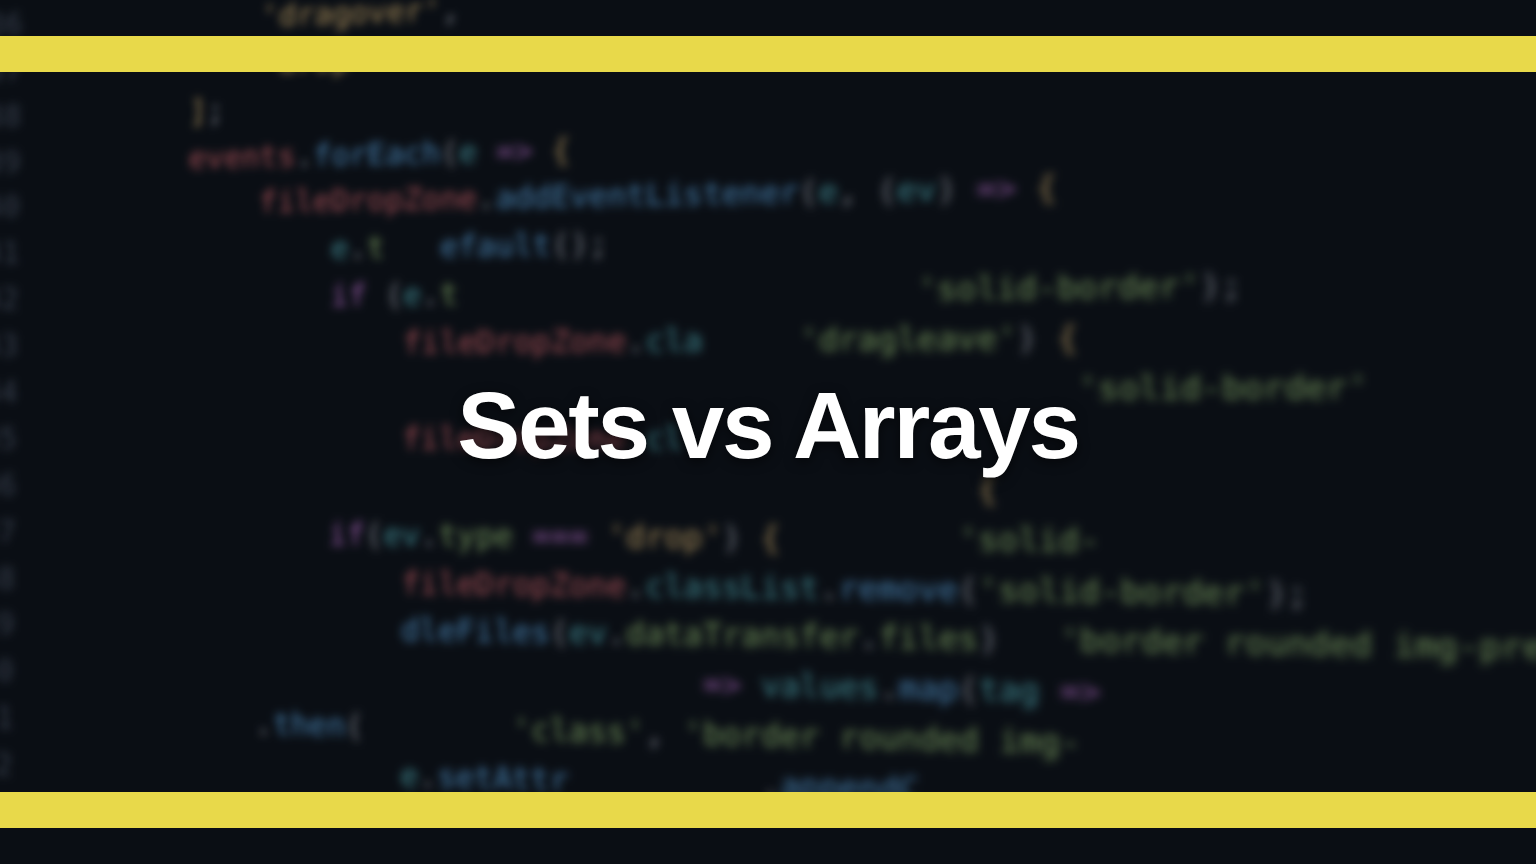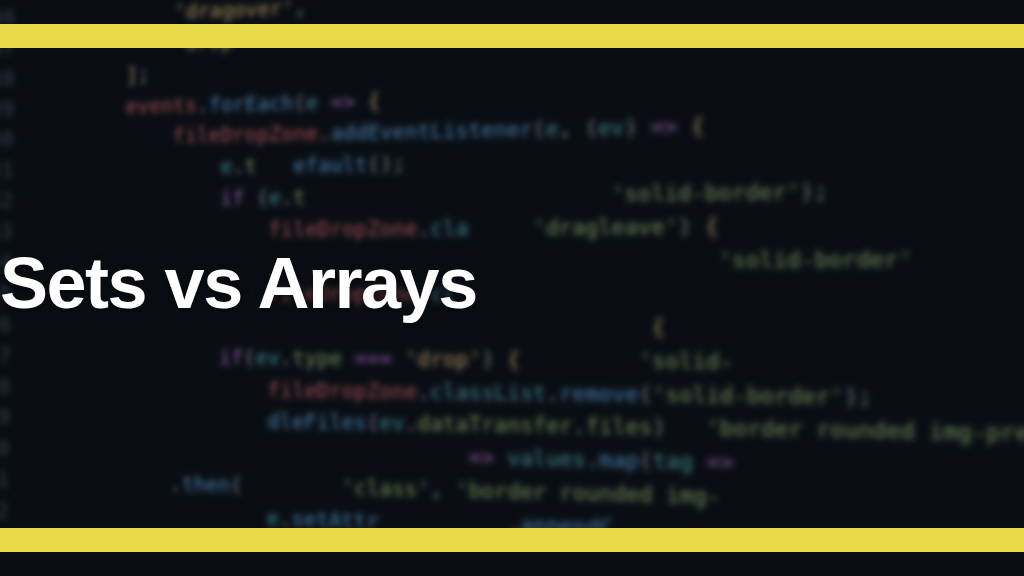--- a/index.html
+++ b/index.html
@@ -55,24 +55,25 @@
     background: #e8d94a;
   }
   .bar-top    { top: 24px; }
   .bar-bottom { bottom: 24px; }
 
   .headline {
     position: absolute;
     left: 0; right: 0;
     top: 50%;
     transform: translateY(-56%);
+    text-align: center;
     color: #ffffff;
     font-family: 'Segoe UI', 'Helvetica Neue', Arial, sans-serif;
     font-weight: 900;
-    font-size: 72px;
+    font-size: 63px;
     line-height: 1.02;
     letter-spacing: -1.5px;
     text-shadow: 0 2px 8px rgba(0,0,0,0.6);
   }
   .headline .l2 { display:block; }
 </style>
 </head>
 <body>
 
 <div class="stage">

